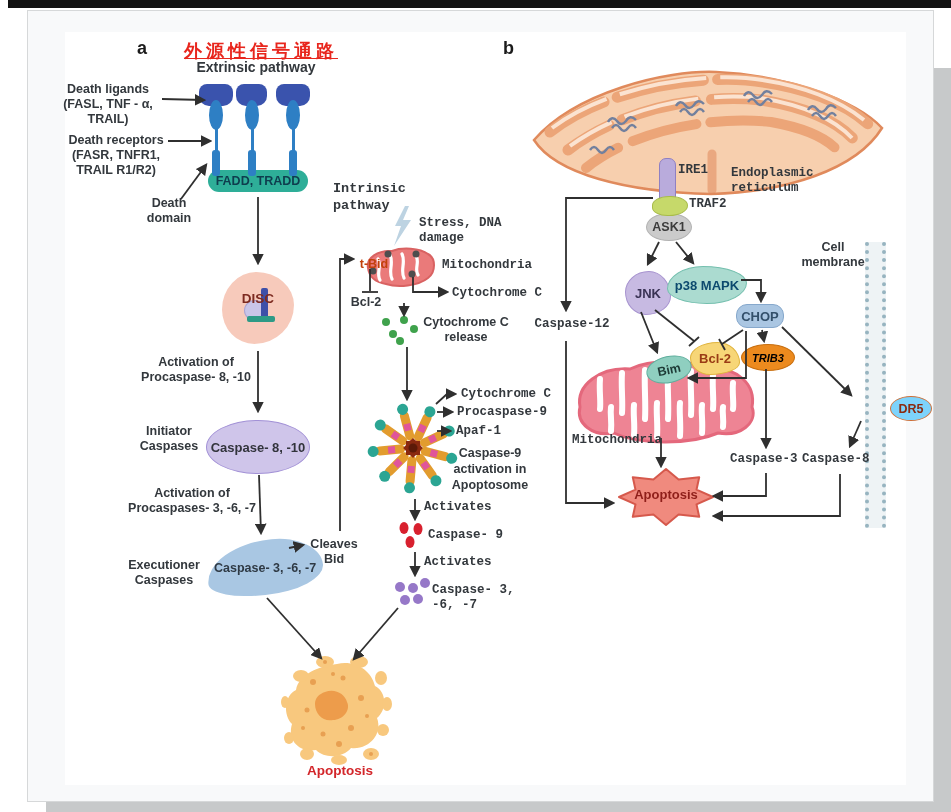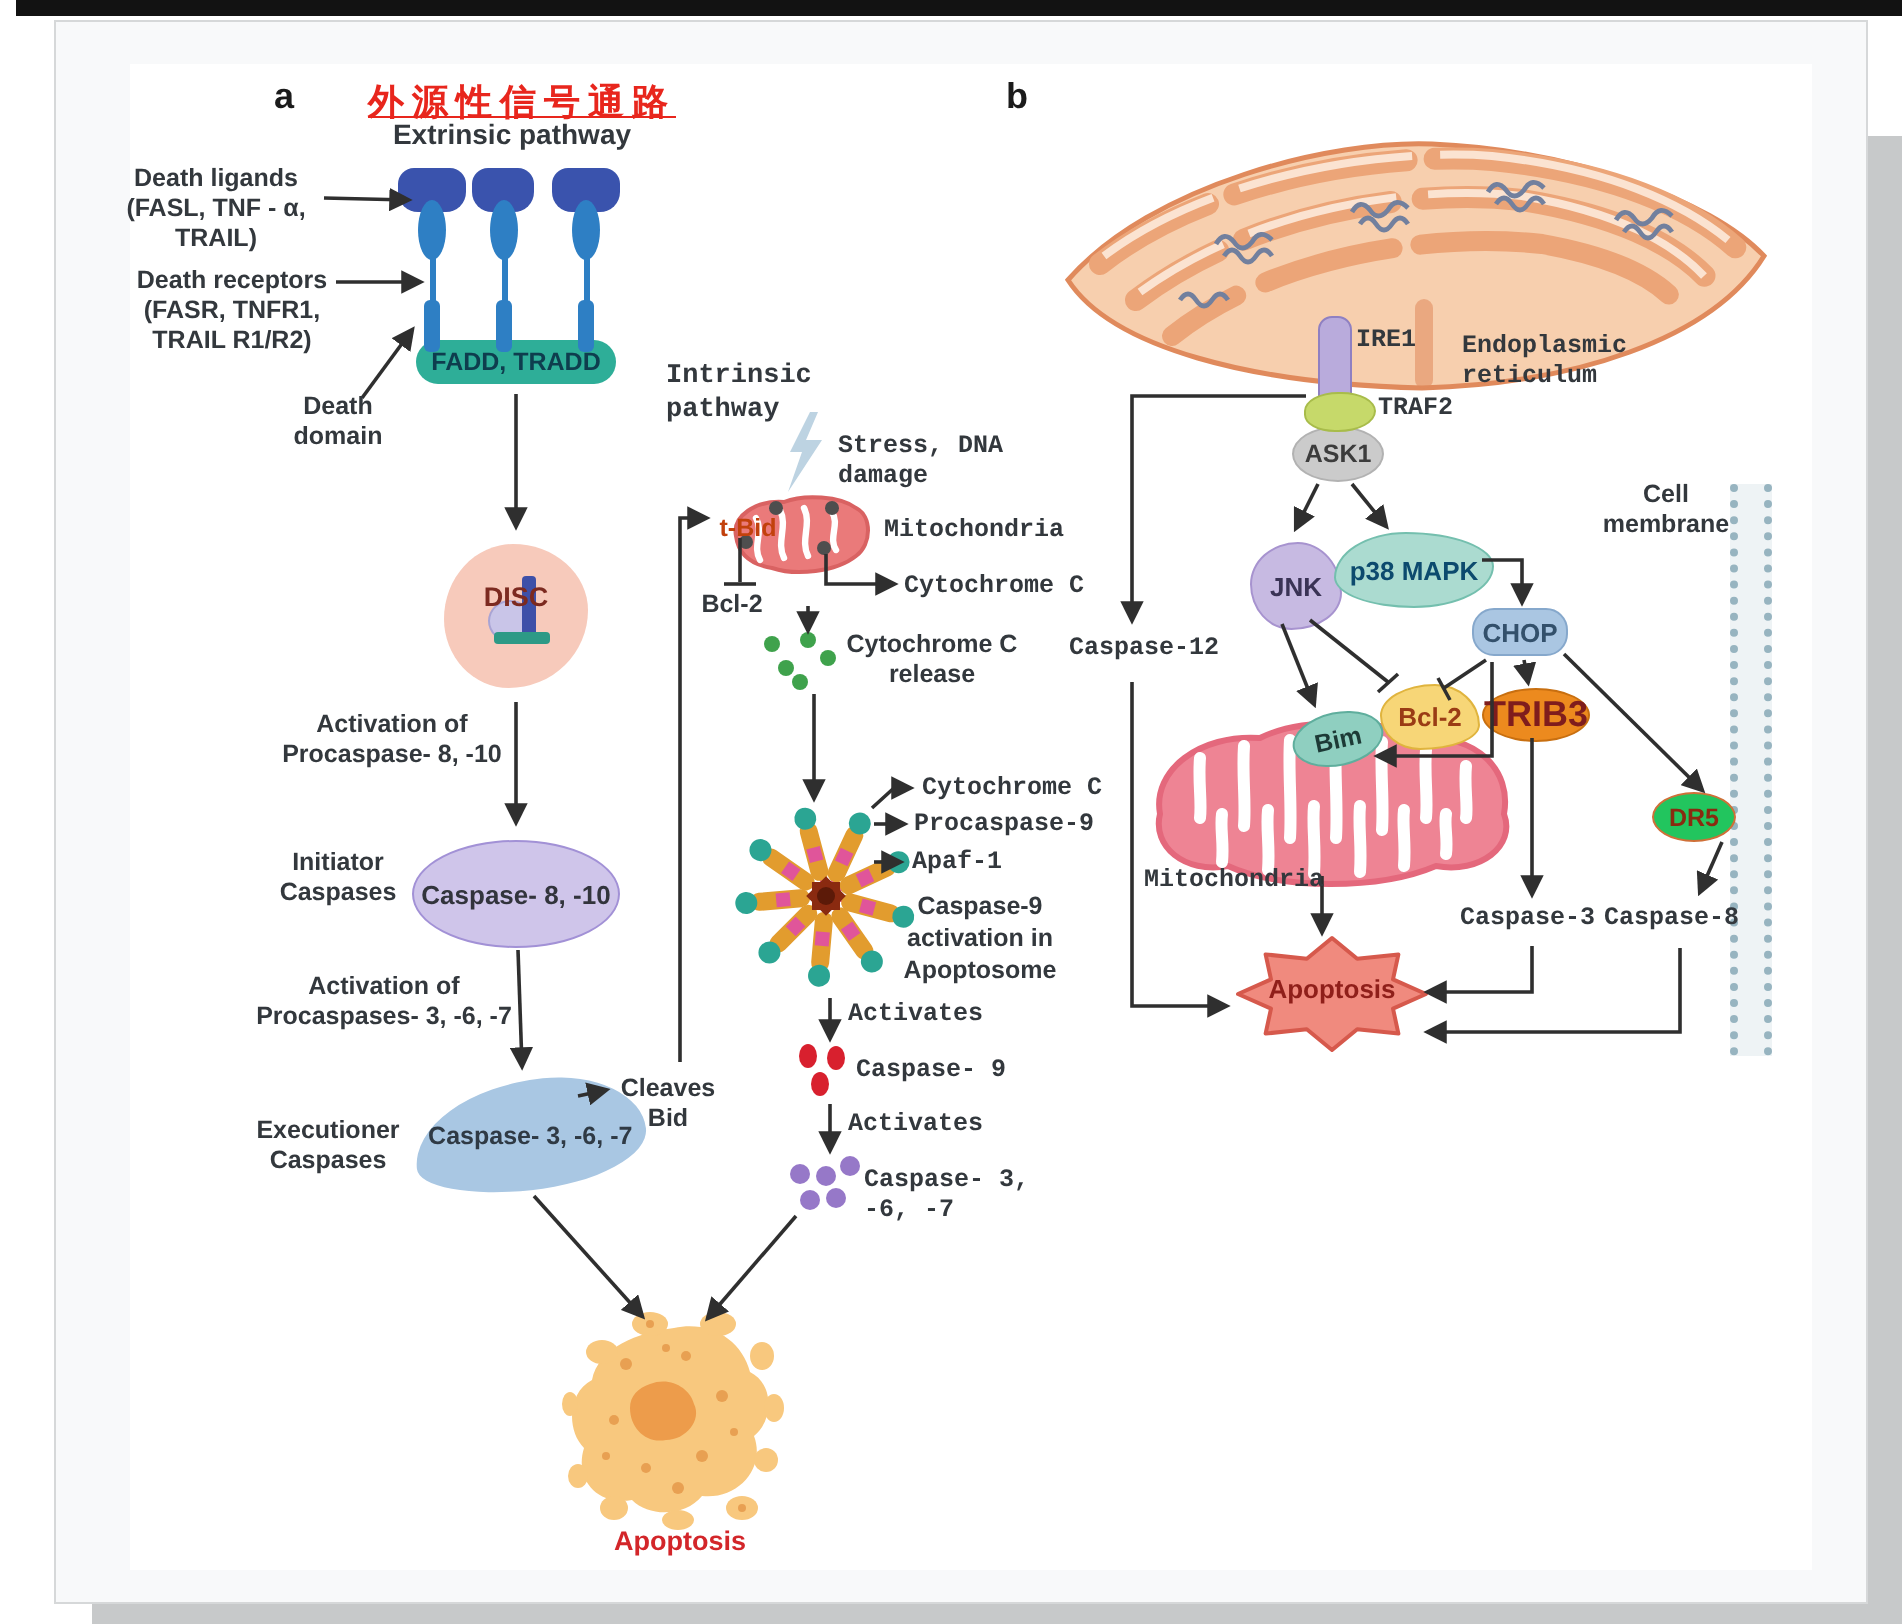--- a/index.html
+++ b/index.html
@@ -350,21 +350,21 @@
 
   <div class="lbl lbl-left" style="left:532px;top:317px;width:80px;text-align:center;">Caspase-12</div>
 
   <div class="shape blob-bcl2" style="left:690px;top:342px;width:48px;height:31px;">
     <span style="font-size:13px;color:#9a3c15;">Bcl-2</span>
   </div>
   <div class="shape oval" style="left:646px;top:356px;width:44px;height:25px;background:#8fcfc0;border:1.5px solid #5fae9d;transform:rotate(-12deg);">
     <span style="font-size:12.5px;color:#1d3a36;">Bim</span>
   </div>
   <div class="shape oval" style="left:741px;top:344px;width:52px;height:25px;background:#ec8a1e;border:1.5px solid #c86f10;">
-    <span style="font-size:18px;color:#7f1d1d;">TRIB3</span>
+    <span style="font-size:11px;color:#000000;font-style:italic;">TRIB3</span>
   </div>
 
   <svg class="abs" style="left:570px;top:357px;z-index:15;" width="190" height="88" viewBox="0 0 190 88">
     <path d="M10,50 C6,28 30,10 60,12 C80,2 120,2 140,12 C168,10 186,28 182,50 C188,66 170,80 148,76 C120,88 70,88 44,76 C22,80 6,66 10,50 Z" fill="#ee8494" stroke="#e4687c" stroke-width="3"></path>
     <g stroke="#ffffff" stroke-width="6" fill="none" stroke-linecap="round">
       <path d="M30,22 C29,34 31,44 30,52"></path>
         <path d="M52,16 C51,30 53,44 52,56"></path>
       <path d="M75,13 C74,28 76,46 75,62"></path>
         <path d="M98,12 C97,28 99,46 98,62"></path>
       <path d="M121,14 C120,28 122,44 121,58"></path>
@@ -376,21 +376,21 @@
         <path d="M110,79 C111,66 109,56 110,46"></path>
       <path d="M132,76 C133,64 131,56 132,48"></path>
         <path d="M153,70 C154,62 152,56 153,50"></path>
     </g>
   </svg>
   <div class="lbl lbl-left" style="left:572px;top:433px;width:90px;text-align:left;">Mitochondria</div>
 
   <div class="lbl lbl-left" style="left:730px;top:452px;width:72px;text-align:left;">Caspase-3</div>
   <div class="lbl lbl-left" style="left:802px;top:452px;width:72px;text-align:left;">Caspase-8</div>
 
-  <div class="shape oval" style="left:826px;top:396px;width:40px;height:23px;background:#22c55e;border:1.5px solid #cf7038;z-index:30;">
+  <div class="shape oval" style="left:890px;top:396px;width:40px;height:23px;background:#7dd3fc;border:1.5px solid #cf7038;z-index:30;">
     <span style="font-size:12.5px;color:#8a2a10;">DR5</span>
   </div>
 
   <svg class="abs z30" style="left:616px;top:466px;" width="100" height="62" viewBox="0 0 100 62">
     <polygon points="97,31 80.5,38.3 83.2,50.8 62.6,48.6 50,59 37.4,48.6 16.8,50.8 19.5,38.3 3,31 19.5,23.7 16.8,11.2 37.4,13.4 50,3 62.6,13.4 83.2,11.2 80.5,23.7" fill="#f08a7e" stroke="#d6594c" stroke-width="2" stroke-linejoin="round"></polygon>
   </svg>
   <div class="lbl" style="left:628px;top:487px;width:76px;font-size:13px;color:#8f1f1a;">Apoptosis</div>
 
 </div>
 

